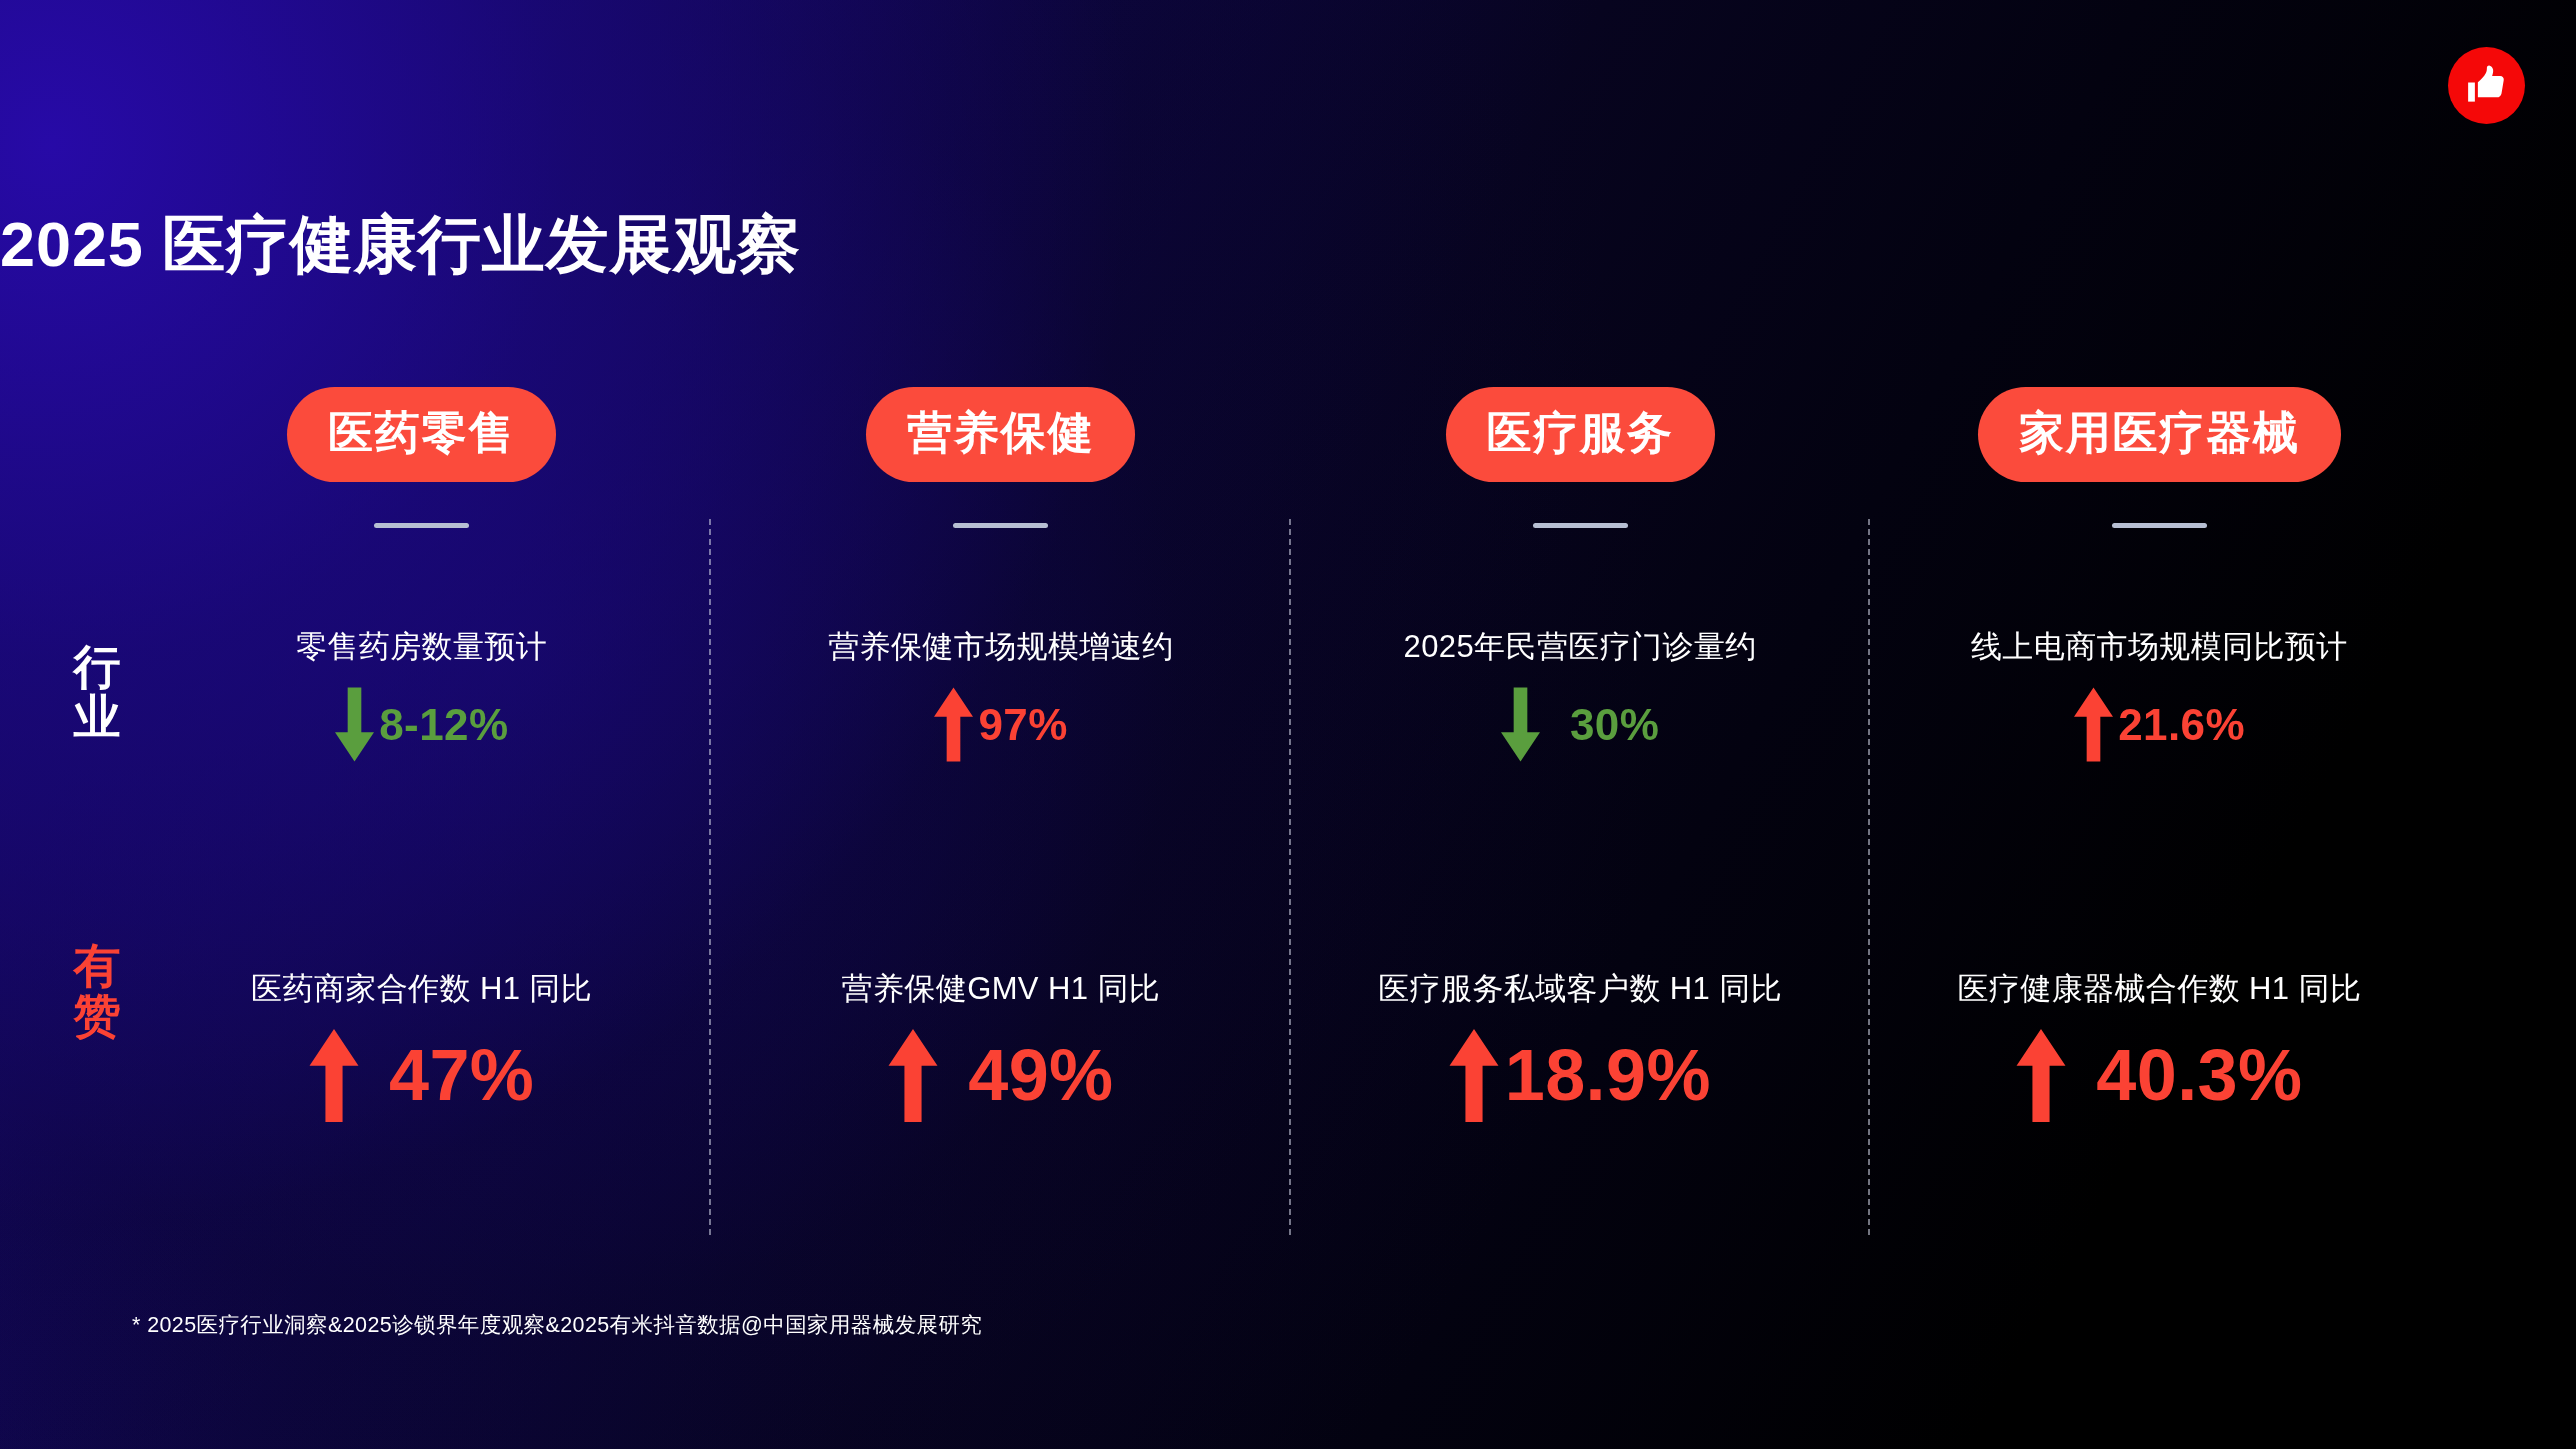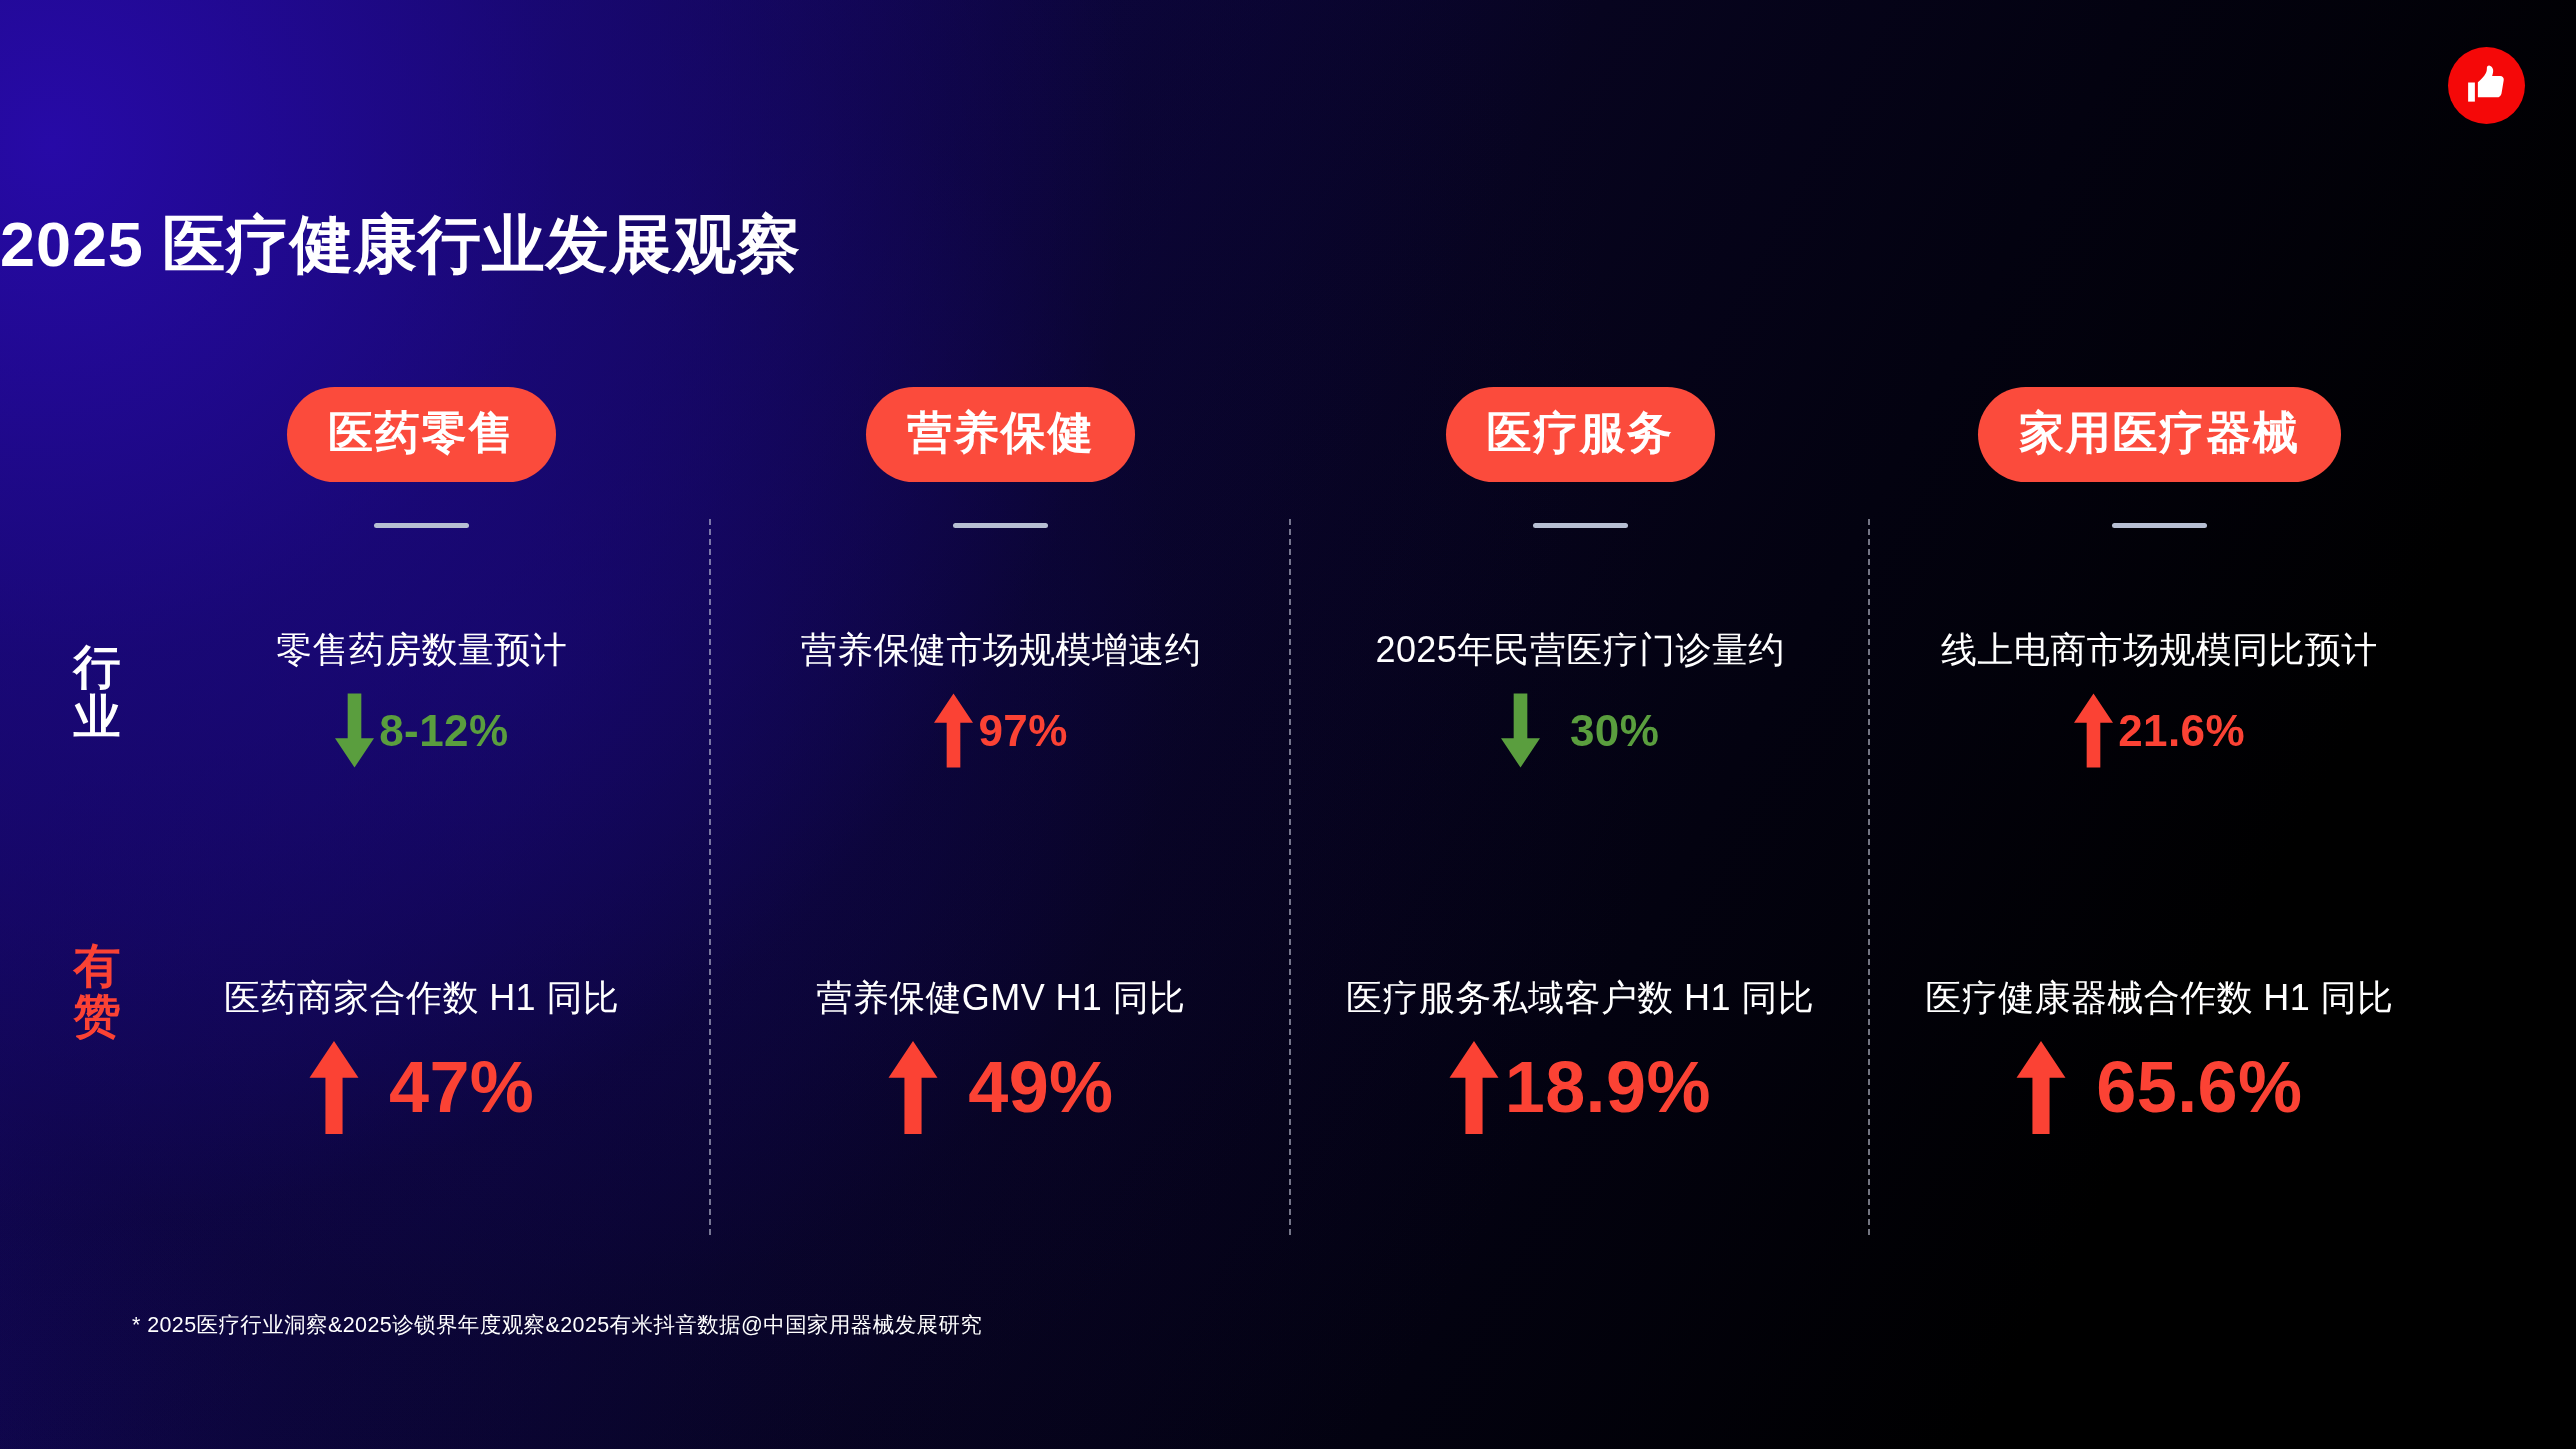--- a/index.html
+++ b/index.html
@@ -67,21 +67,21 @@
     margin:41px auto 0;
   }
 
   
   .metric { text-align:center; }
   .metric.row1 { margin-top:100px; }
   .metric.row2 { margin-top:208px; }
 
   .caption {
     color:#ffffff;
-    font-size:36px; font-weight:500;
+    font-size:31px; font-weight:500;
     letter-spacing:0.4px;
     white-space:nowrap;
     line-height:1.2;
   }
   .valrow {
     margin-top:21.5px;
     display:flex; align-items:center; justify-content:center;
     gap:5.4px;
   }
   .valrow.gap-wide { gap:30px; }
@@ -236,21 +236,21 @@
           <span class="value up">21.6%</span>
         </div>
       </div>
 
       <div class="metric row2">
         <div class="caption">医疗健康器械合作数 H1 同比</div>
         <div class="valrow gap-wide">
           <svg class="arrow large" viewBox="0 0 40 76">
             <path fill="#fb4234" d="M27 76H13V30H0L20 0l20 30H27z"></path>
           </svg>
-          <span class="value up large">65.6%</span>
+          <span class="value up large">40.3%</span>
         </div>
       </div>
     </div>
 
   </div>
 
   <div class="footnote">* 2025医疗行业洞察&amp;2025诊锁界年度观察&amp;2025有米抖音数据@中国家用器械发展研究</div>
 
 </div>
 

